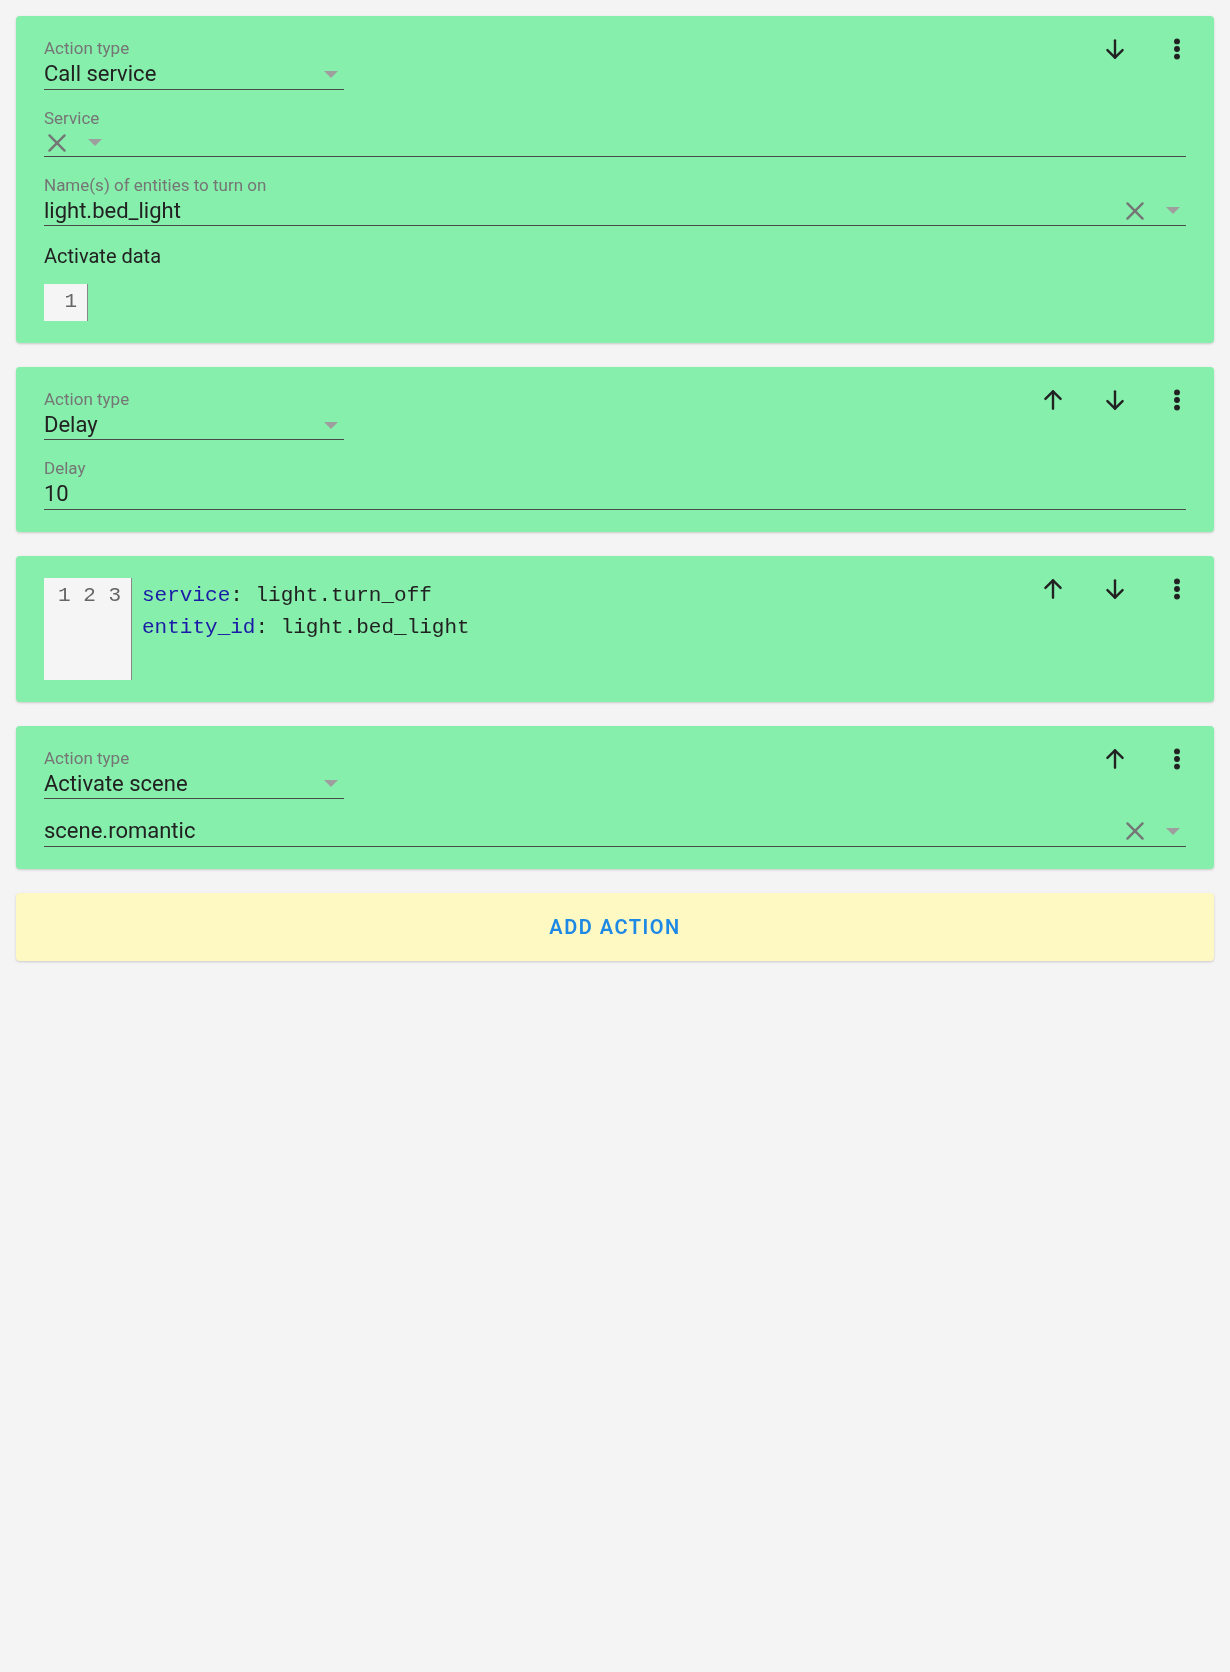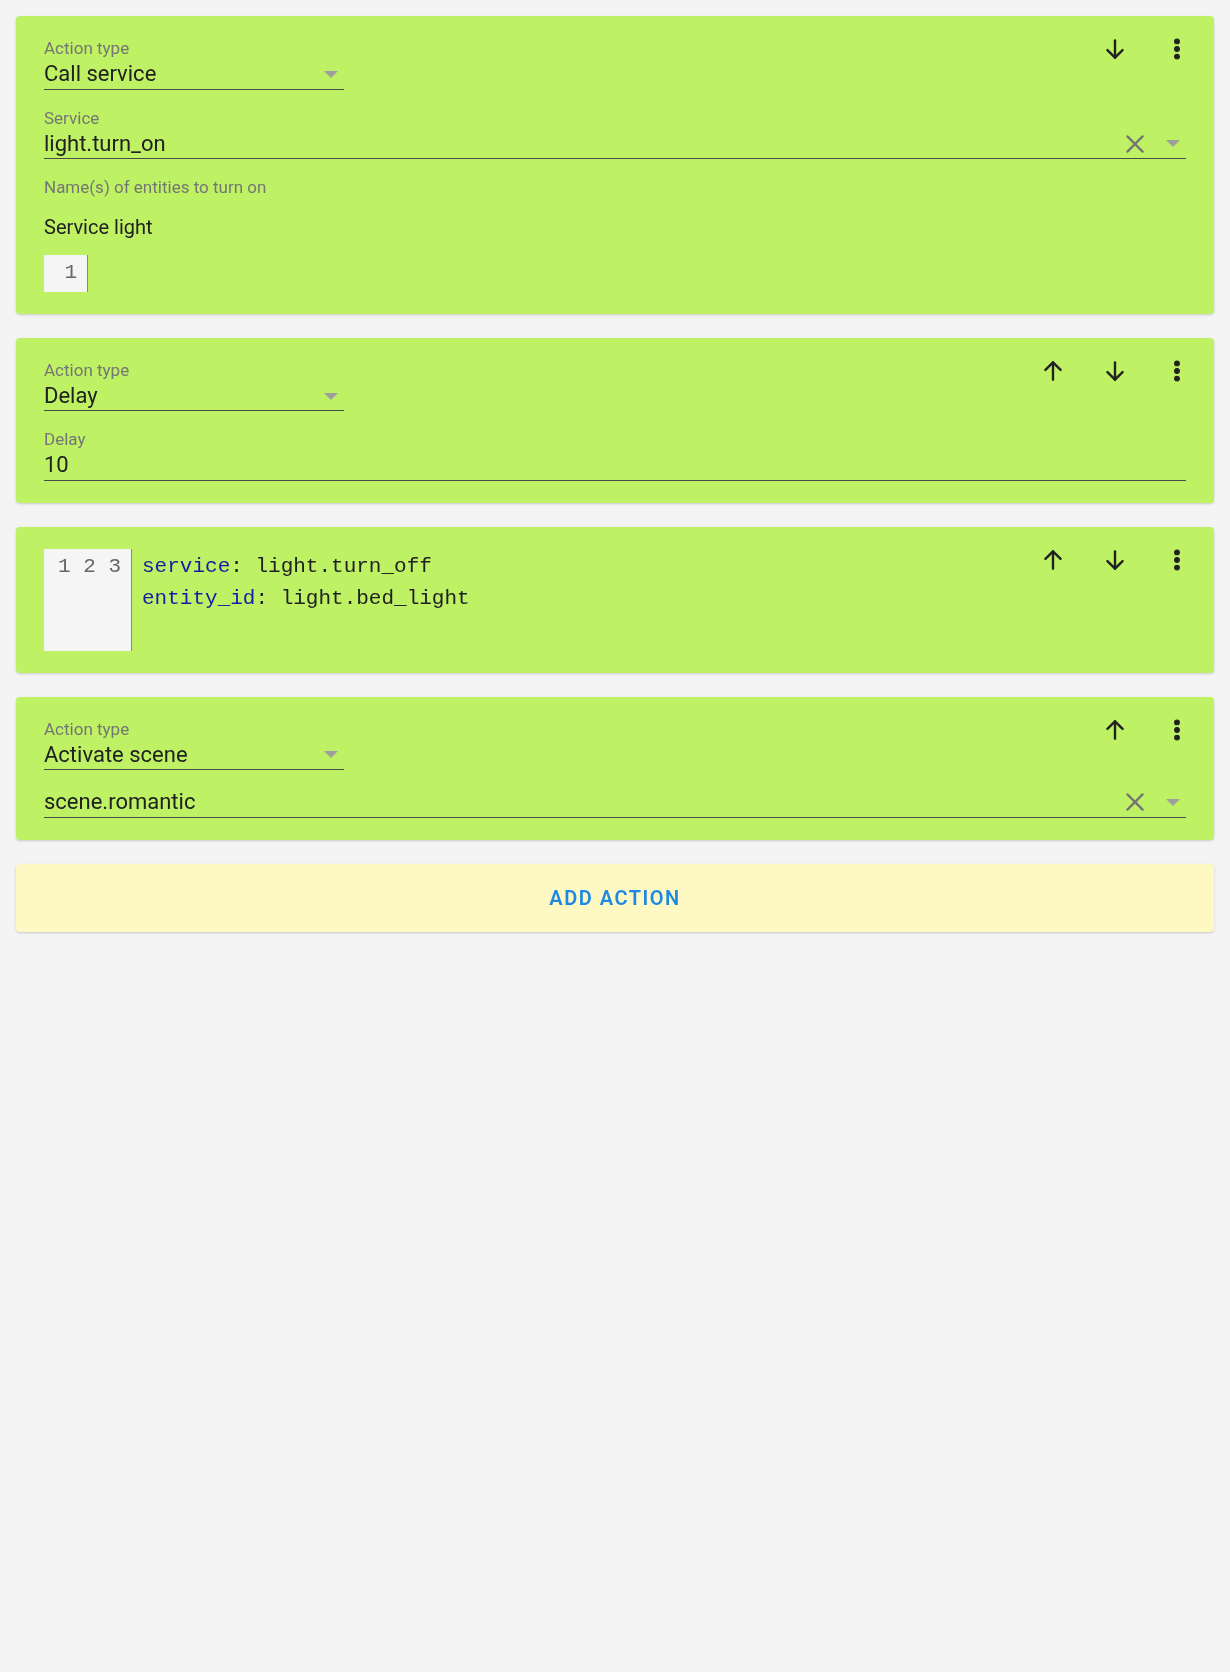--- a/index.html
+++ b/index.html
@@ -5,21 +5,21 @@
   * { box-sizing: border-box; }
   body {
     margin: 0;
     padding: 16px;
     background: #f4f4f4;
     font-family: -apple-system, BlinkMacSystemFont, "Segoe UI", Roboto, Arial, sans-serif;
     color: #212121;
     font-size: 20px;
   }
   .card {
-    background: #bef264;
+    background: #86efac;
     border-radius: 4px;
     box-shadow: 0 1px 3px rgba(0,0,0,0.12), 0 1px 2px rgba(0,0,0,0.06);
     padding: 22px 28px;
     margin-bottom: 24px;
     position: relative;
   }
   .card-header-icons {
     position: absolute;
     top: 18px;
     right: 22px;
@@ -138,38 +138,49 @@
       <span class="fld-value">Call service</span>
       <span class="fld-caret">
           <span class="caret-down"></span>
         </span>
     </div>
   </div>
 
   <div class="fld">
     <span class="fld-label">Service</span>
     <div class="fld-input-row">
-      <span class="fld-value">light.turn_on</span>
       <span class="fld-clear">
         <svg viewBox="0 0 24 24" fill="none" stroke="#757575" stroke-width="2.2" stroke-linecap="round">
             <line x1="5" y1="5" x2="19" y2="19"></line>
             <line x1="19" y1="5" x2="5" y2="19"></line>
           </svg>
       </span>
       <span class="fld-caret">
           <span class="caret-down"></span>
         </span>
     </div>
   </div>
 
   <div class="fld">
     <span class="fld-label">Name(s) of entities to turn on</span>
-  </div>
-
-  <div class="section-label">Service light</div>
+    <div class="fld-input-row">
+      <span class="fld-value">light.bed_light</span>
+      <span class="fld-clear">
+        <svg viewBox="0 0 24 24" fill="none" stroke="#757575" stroke-width="2.2" stroke-linecap="round">
+            <line x1="5" y1="5" x2="19" y2="19"></line>
+            <line x1="19" y1="5" x2="5" y2="19"></line>
+          </svg>
+      </span>
+      <span class="fld-caret">
+          <span class="caret-down"></span>
+        </span>
+    </div>
+  </div>
+
+  <div class="section-label">Activate data</div>
   <div class="code-block">
     <div class="gutter">1</div>
     <div class="code"></div>
   </div>
 </div>
 
 <div class="card">
   <div class="card-header-icons">
     <span class="icon-btn">
       <svg viewBox="0 0 24 24" fill="none" stroke-width="2.2" stroke-linecap="round" stroke-linejoin="round">

